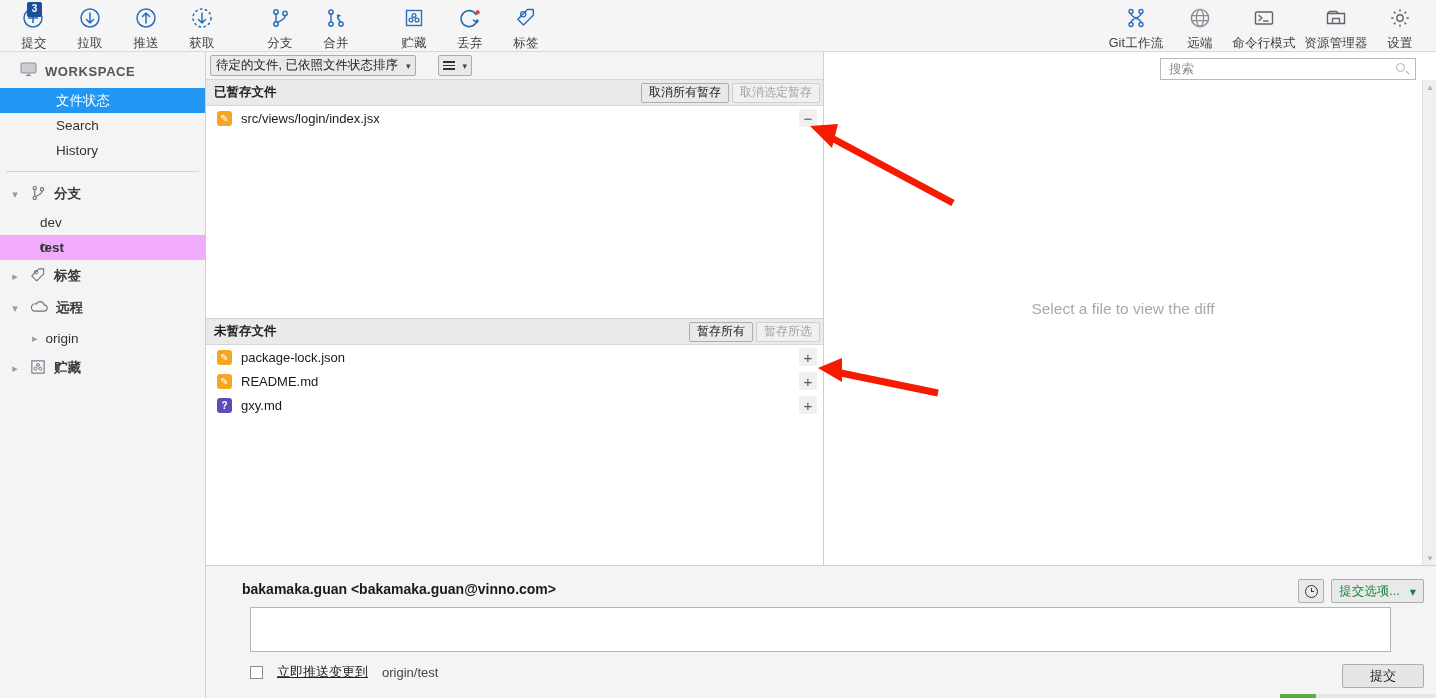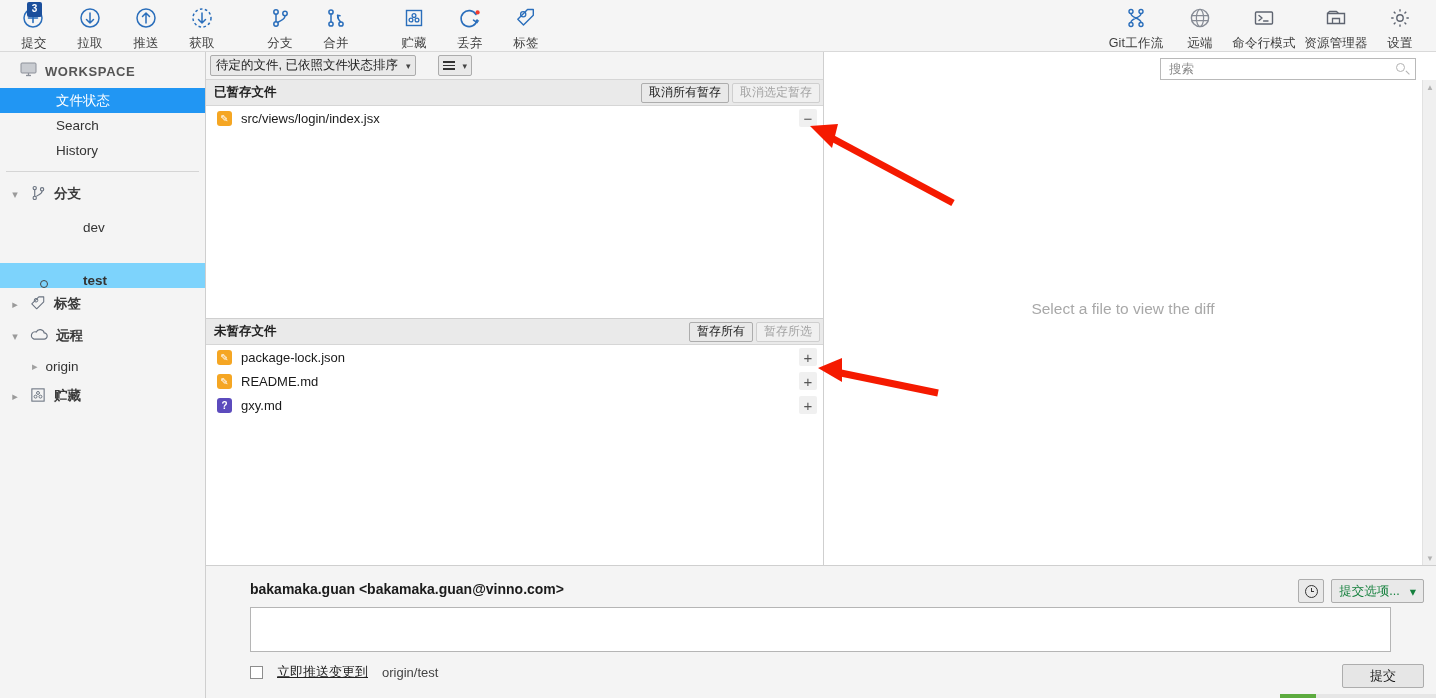--- a/index.html
+++ b/index.html
@@ -62,24 +62,24 @@
     padding-left: 56px; color: #333; cursor: default;
   }
   .nav-item.active { background: #2196f3; color: #fff; }
   .hr { height: 1px; background: #d5d5d5; margin: 8px 6px 6px 6px; }
   .grp {
     height: 32px; display: flex; align-items: center; gap: 7px;
     padding-left: 8px; font-weight: bold; color: #3a3a3a; cursor: default;
   }
   .grp .chev { width: 14px; text-align: center; color: #9a9a9a; font-size: 11px; }
   .branch-item {
-    height: 25px; display: flex; align-items: flex-end;
-    padding-left: 83px; color: #333; cursor: default;
-  }
-  .branch-item.sel { background: #7dd3fc; font-weight: bold; margin-top: 28px; }
+    height: 25px; display: flex; align-items: center;
+    padding-left: 40px; color: #333; cursor: default;
+  }
+  .branch-item.sel { background: #f0abfc; font-weight: bold; }
   .branch-item .dot {
     position: absolute; left: 40px; width: 8px; height: 8px;
     border: 1.6px solid #444; border-radius: 50%;
   }
   .branch-row { position: relative; }
   .sub-item {
     height: 28px; display: flex; align-items: center; gap: 8px;
     padding-left: 32px; color: #333; cursor: default;
   }
   .sub-item .chev { color: #a0a0a0; font-size: 11px; }
@@ -181,21 +181,21 @@
   .vscroll .arw.up { top: 0; }
   .vscroll .arw.dn { bottom: 0; }
 
   
   .commit {
     position: absolute; left: 206px; top: 565px;
     width: 1230px; height: 133px;
     background: #f4f4f4; border-top: 1px solid #cfcfcf;
   }
   .commit-author {
-    position: absolute; left: 44px; top: 15px;
+    position: absolute; left: 36px; top: 15px;
     font-size: 14px; font-weight: bold; color: #1a1a1a;
   }
   .commit-msg {
     position: absolute; left: 44px; top: 41px;
     width: 1141px; height: 45px;
     background: #fff; border: 1px solid #b5b5b5;
     outline: none; resize: none; padding: 4px 6px;
     font-family: inherit; font-size: 13px;
   }
   .push-row {

